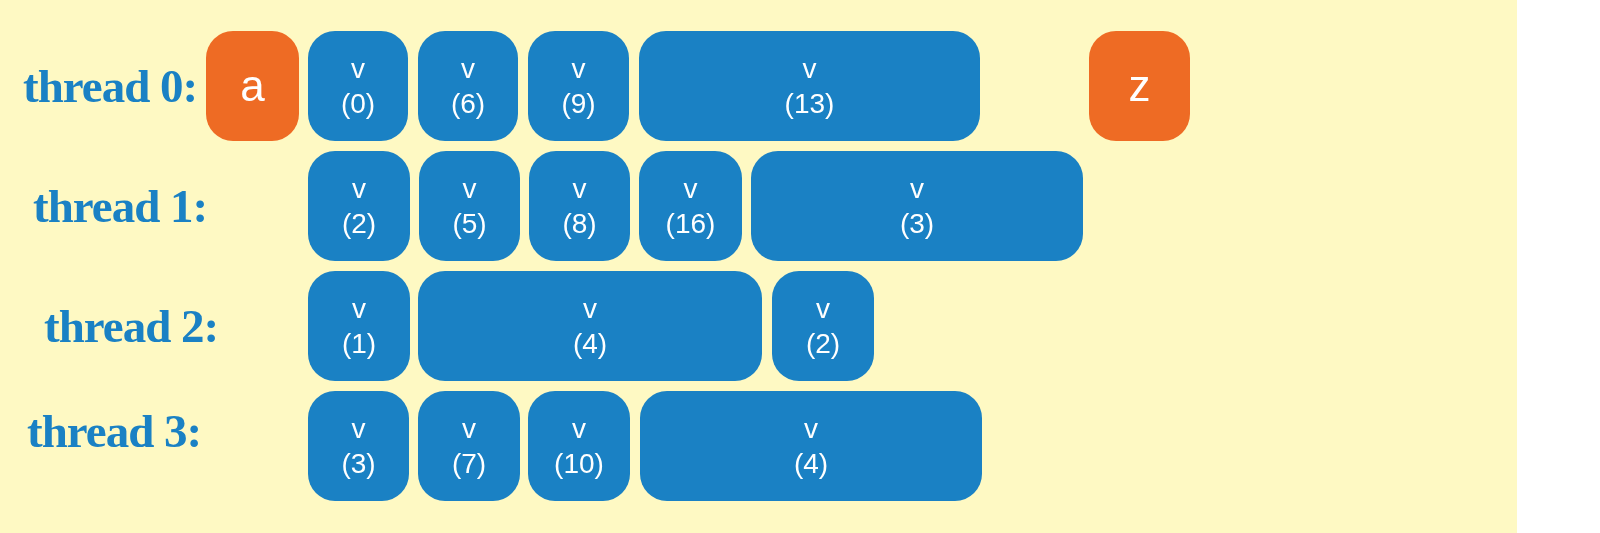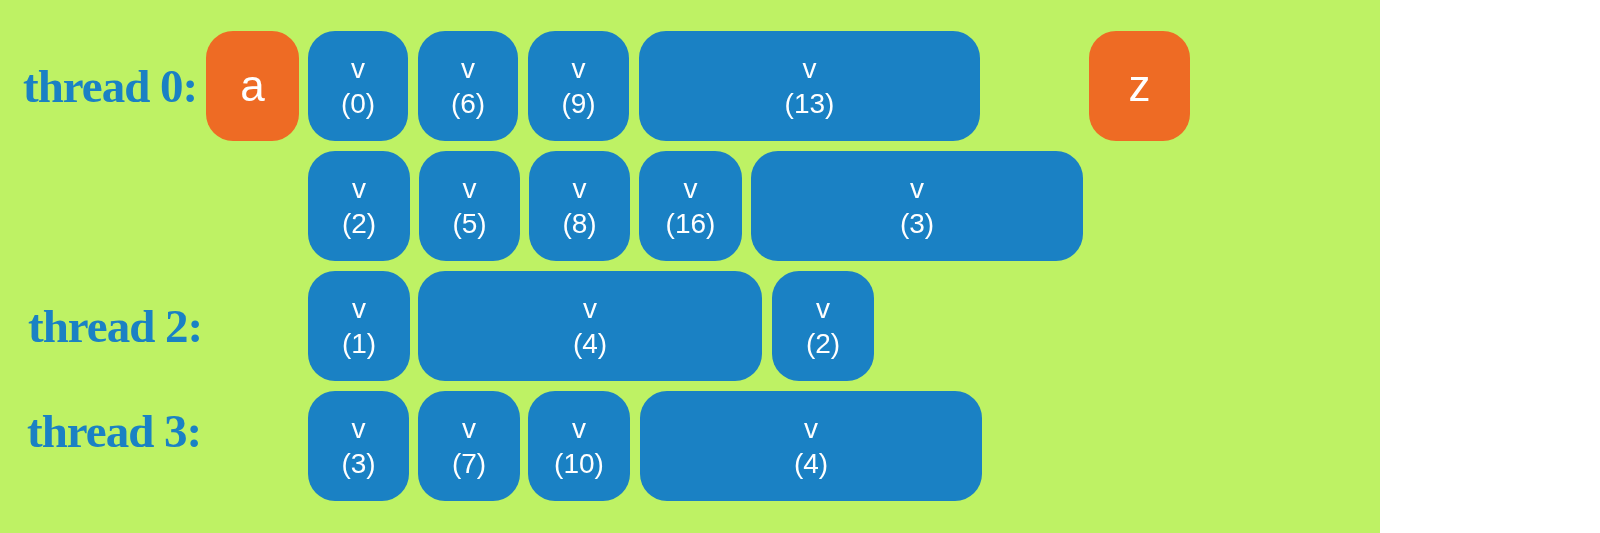--- a/index.html
+++ b/index.html
@@ -2,23 +2,23 @@
 <html><head>
 <meta charset="utf-8">
 <style>
   html, body {
     margin: 0;
     padding: 0;
     background: #ffffff;
   }
   #canvas {
     position: relative;
-    width: 1380px;
+    width: 1517px;
     height: 533px;
-    background: #bef264;
+    background: #fef9c3;
     overflow: hidden;
     font-family: "Liberation Sans", sans-serif;
   }
   .row-label {
     position: absolute;
     height: 110px;
     display: flex;
     align-items: center;
     font-family: "Liberation Serif", serif;
     font-weight: bold;
@@ -72,41 +72,42 @@
       <div class="op-line">v</div>
       <div class="op-line">(9)</div>
     </div>
     <div class="block op" style="left: 639px; top: 31px; width: 341px;">
       <div class="op-line">v</div>
       <div class="op-line">(13)</div>
     </div>
     <div class="block marker" style="left: 1089px; top: 31px; width: 101px;">
       <span>z</span>
     </div>
+    <div class="row-label" style="left: 33px; top: 151px;">thread 1:</div>
     <div class="block op" style="left: 308px; top: 151px; width: 102px;">
       <div class="op-line">v</div>
       <div class="op-line">(2)</div>
     </div>
     <div class="block op" style="left: 419px; top: 151px; width: 101px;">
       <div class="op-line">v</div>
       <div class="op-line">(5)</div>
     </div>
     <div class="block op" style="left: 529px; top: 151px; width: 101px;">
       <div class="op-line">v</div>
       <div class="op-line">(8)</div>
     </div>
     <div class="block op" style="left: 639px; top: 151px; width: 103px;">
       <div class="op-line">v</div>
       <div class="op-line">(16)</div>
     </div>
     <div class="block op" style="left: 751px; top: 151px; width: 332px;">
       <div class="op-line">v</div>
       <div class="op-line">(3)</div>
     </div>
-    <div class="row-label" style="left: 28px; top: 271px;">thread 2:</div>
+    <div class="row-label" style="left: 44px; top: 271px;">thread 2:</div>
     <div class="block op" style="left: 308px; top: 271px; width: 102px;">
       <div class="op-line">v</div>
       <div class="op-line">(1)</div>
     </div>
     <div class="block op" style="left: 418px; top: 271px; width: 344px;">
       <div class="op-line">v</div>
       <div class="op-line">(4)</div>
     </div>
     <div class="block op" style="left: 772px; top: 271px; width: 102px;">
       <div class="op-line">v</div>

